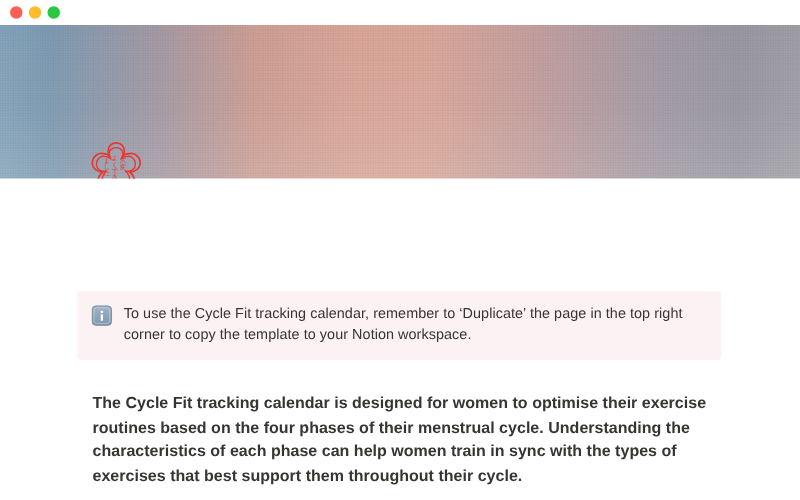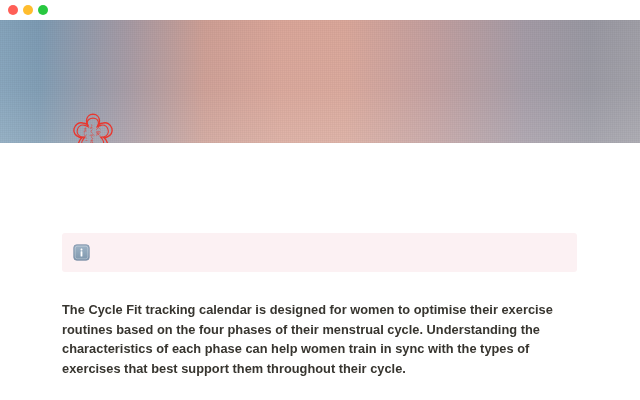--- a/index.html
+++ b/index.html
@@ -149,21 +149,21 @@
     color: #37352f;
     letter-spacing: 0.05px;
   }
 
   
   .body-paragraph {
     position: absolute;
     left: 62px;
     top: 157px;
     width: 500px;
-    margin: 0;
+    margin: 12px;
     font-size: 12.8px;
     line-height: 19.5px;
     font-weight: bold;
     color: #37352f;
     letter-spacing: 0.02px;
   }
 </style>
 </head>
 <body>
 
@@ -277,18 +277,19 @@
               <stop offset="50%" stop-color="#8fa6ba"></stop>
               <stop offset="100%" stop-color="#7f97ad"></stop>
             </linearGradient>
           </defs>
           <rect x="1.5" y="1.5" width="31" height="31" rx="6" ry="6" fill="url(#infoG)" stroke="#7288a0" stroke-width="1.4"></rect>
           <rect x="4.5" y="4.5" width="25" height="25" rx="4" ry="4" fill="none" stroke="#ffffff" stroke-opacity="0.45" stroke-width="1.2"></rect>
           <rect x="15.2" y="9.2" width="3.6" height="3.6" rx="0.8" fill="#ffffff"></rect>
           <rect x="15.2" y="14.6" width="3.6" height="10.6" rx="1" fill="#ffffff"></rect>
         </svg>
       </span>
+      <div class="callout-text">To use the Cycle Fit tracking calendar, remember to ‘Duplicate’ the page in the top right corner to copy the template to your Notion workspace.</div>
     </div>
 
     <p class="body-paragraph">The Cycle Fit tracking calendar is designed for women to optimise their exercise routines based on the four phases of their menstrual cycle. Understanding the characteristics of each phase can help women train in sync with the types of exercises that best support them throughout their cycle.</p>
 
   </div>
 </div>
 
 </body></html>

